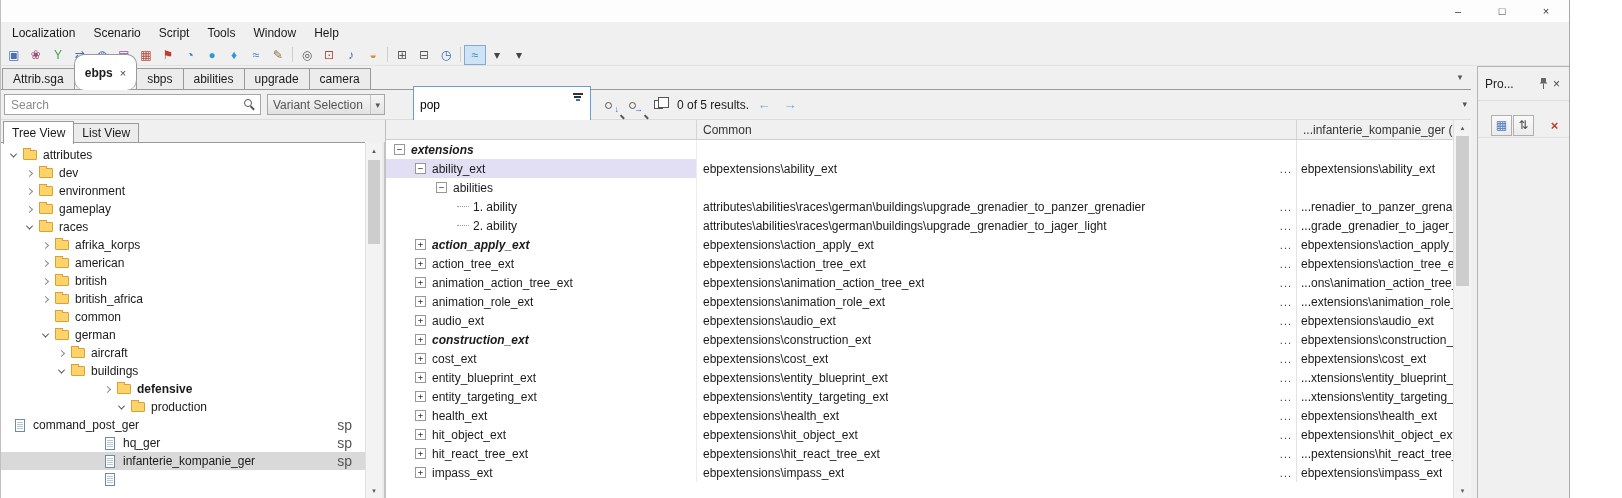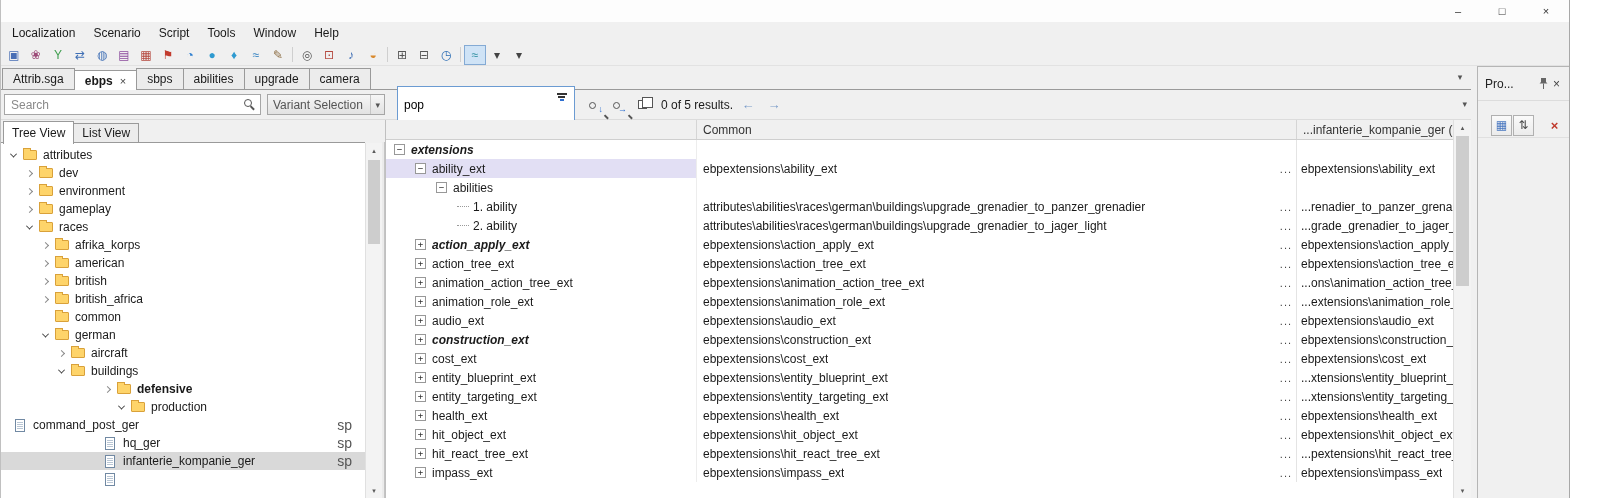--- a/index.html
+++ b/index.html
@@ -31,42 +31,42 @@
   
   .main { position:absolute; top:66px; left:0; right:0; bottom:0; }
   .doc { position:absolute; left:0; top:0; width:1470px; bottom:0; }
 
   
   .tabrow { position:absolute; top:0; left:0; right:0; height:24px; background:#f0f0f0;
             border-bottom:1px solid #9a9a9a; }
   .tabstrip { position:absolute; left:1px; bottom:0; display:flex; align-items:flex-end; height:24px; }
   .tab { height:21px; display:flex; align-items:center; padding:0 10px; border:1px solid #9a9a9a;
          border-bottom:none; background:#ececec; margin-right:-1px; position:relative; }
-  .tab.active { background:#fff; height:20px; z-index:2; margin-bottom:-1px; font-weight:bold; }
+  .tab.active { background:#fff; height:36px; z-index:2; margin-bottom:-1px; font-weight:bold;border-radius:10px; }
   .tab-close { margin-left:7px; color:#444; font-size:11px; font-weight:normal; }
   .tab-menu { position:absolute; right:3px; bottom:5px; width:16px; height:14px; display:flex;
               align-items:center; justify-content:center; color:#555; font-size:9px; }
 
   
   .searchrow { position:absolute; top:24px; left:0; right:0; height:30px; background:#f0f0f0;
                border-bottom:1px solid #dcdcdc; display:flex; align-items:center; }
   .search-box { margin-left:3px; width:257px; height:21px; position:relative; }
   .search-input, .filter-input { width:100%; height:100%; border:1px solid #a6a6a6; background:#fff;
                padding:0 22px 0 6px; font:12px "Liberation Sans","DejaVu Sans",sans-serif; outline:none; }
   .search-input::placeholder { color:#8a8a8a; }
   .icon-mag { position:absolute; right:9px; top:5px; width:8px; height:8px; border:1.5px solid #555;
               border-radius:50%; display:inline-block; }
   .icon-mag::after { content:""; position:absolute; width:5px; height:1.5px; background:#555;
               transform:rotate(45deg); right:-4px; bottom:-2px; }
   .icon-mag.sm { position:static; width:7px; height:7px; margin:2px 4px 0 0; }
   .combo { margin-left:6px; width:118px; height:21px; background:linear-gradient(#f6f6f6,#e2e2e2);
            border:1px solid #a6a6a6; display:flex; align-items:center; padding-left:5px; color:#555; }
   .combo-chev { margin-left:auto; border-left:1px solid #c6c6c6; height:100%; display:flex;
            align-items:center; padding:0 4px; color:#555; font-size:9px; }
-  .filter-box { margin-left:12px; width:178px; height:38px; position:relative;border-radius:10px; }
+  .filter-box { margin-left:28px; width:178px; height:38px; position:relative;border-radius:10px; }
   .filter-input { border:1px solid #6b9bd2; }
   .icon-filter { position:absolute; right:8px; top:7px; width:10px; height:2px; background:#333; }
   .icon-filter::before { content:""; position:absolute; top:3px; left:1px; width:7px; height:2px; background:#333; }
   .icon-filter::after { content:""; position:absolute; top:6px; left:3px; width:4px; height:2px; background:#2e6fd0; }
   .sr-btn { width:22px; height:22px; margin-left:2px; display:flex; align-items:center;
             justify-content:center; position:relative; }
   .sr-btn.first { margin-left:8px; }
   .mini-arrow { position:absolute; right:2px; bottom:2px; font-size:9px; color:#2e6fd0; font-weight:bold; line-height:1; }
   .icon-cascade { width:9px; height:9px; border:1px solid #555; background:#fff; position:relative; }
   .icon-cascade::after { content:""; position:absolute; top:-4px; left:3px; width:9px; height:9px;

